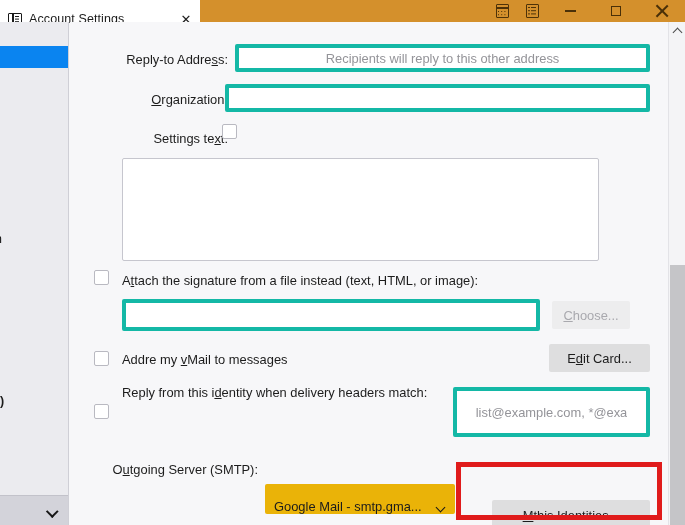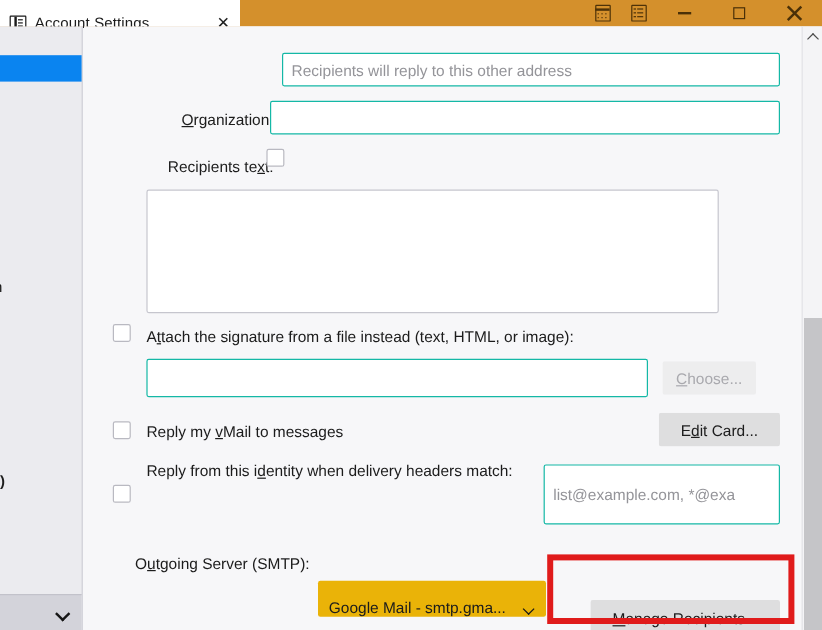--- a/index.html
+++ b/index.html
@@ -161,27 +161,28 @@
     position: absolute;
     font-size: 12.9px; color: #1c1c1c;
     text-align: right;
     white-space: nowrap;
   }
   u.ak { text-decoration: underline; text-underline-offset: 1px; }
 
   .textbox {
     position: absolute;
     background: #ffffff;
-    border: 1px solid #14b8a6;
+    border: 4px solid #14b8a6;
     border-radius: 2px;
     font-size: 12.9px;
     color: #111;
     display: flex; align-items: center;
     padding: 0 7px;
     overflow: hidden;
+    justify-content: center;
   }
   .textbox .ph {
     color: #949499;
     white-space: nowrap;
     overflow: hidden;
   }
   .textarea {
     position: absolute;
     background: #ffffff;
     border: 1px solid #c6c6ce;
@@ -314,66 +315,67 @@
         <span class="lbl" style="left:-16px;">TP)</span>
       </div>
     </div>
     <div class="acct-actions">
       <span class="chev-d"></span>
     </div>
   </div>
 
   <div class="content">
 
+    <div class="lbl-right" style="left:0px; top:30px; width:158px;"><span>Reply-to Addre</span><u class="ak">s</u><span>s:</span></div>
     <div class="textbox" style="left:165px; top:22px; width:415px; height:28px;">
       <span class="ph">Recipients will reply to this other address</span>
     </div>
 
     <div class="lbl-right" style="left:0px; top:70px; width:158px;"><u class="ak">O</u><span>rganization:</span></div>
     <div class="textbox" style="left:155px; top:62px; width:425px; height:28px;">
       <span class="ph"></span>
     </div>
 
-    <div class="lbl-right" style="left:0px; top:109px; width:158px;"><span>Recipients te</span><u class="ak">x</u><span>t:</span></div>
+    <div class="lbl-right" style="left:0px; top:109px; width:158px;"><span>Settings te</span><u class="ak">x</u><span>t:</span></div>
     <div class="cbox" style="left:152px; top:102px;"></div>
     <div class="textarea" style="left:52px; top:136px; width:477px; height:103px;"></div>
 
     <div class="cbox" style="left:24px; top:248px;"></div>
     <div class="cbtext" style="left:52px; top:251px;"><span>A</span><u class="ak">t</u><span>tach the signature from a file instead (text, HTML, or image):</span></div>
     <div class="textbox" style="left:52px; top:277px; width:418px; height:32px;">
       <span class="ph"></span>
     </div>
     <div class="btn disabled" style="left:482px; top:279px; width:78px; height:28px;">
         <u class="ak">C</u>
         <span>hoose...</span>
       </div>
 
     <div class="cbox" style="left:24px; top:329px;"></div>
-    <div class="cbtext" style="left:52px; top:330px;"><span>Reply my </span><u class="ak">v</u><span>Mail to messages</span></div>
+    <div class="cbtext" style="left:52px; top:330px;"><span>Addre my </span><u class="ak">v</u><span>Mail to messages</span></div>
     <div class="btn" style="left:479px; top:322px; width:101px; height:28px;">
         <span>E</span>
         <u class="ak">d</u>
         <span>it Card...</span>
       </div>
 
     <div class="cbox" style="left:24px; top:382px;"></div>
     <div class="cbtext wrap" style="left:52px; top:358px; width:330px;"><span>Reply from this i</span><u class="ak">d</u><span>entity when delivery headers match:</span></div>
     <div class="textbox" style="left:383px; top:365px; width:197px; height:50px;">
       <span class="ph">list@example.com, *@exa</span>
     </div>
 
     <div class="lbl-right" style="left:0px; top:440px; width:188px;"><span>O</span><u class="ak">u</u><span>tgoing Server (SMTP):</span></div>
     <div class="dropdown" style="left:195px; top:430px; width:190px; height:30px;">
       <span class="dd-val">Google Mail - smtp.gma...</span>
       <span class="dd-arrow"></span>
     </div>
 
     <div class="btn" style="left:422px; top:478px; width:158px; height:30px;">
         <u class="ak">M</u>
-        <span>anage Recipients...</span>
+        <span>this Identities...</span>
       </div>
   </div>
 
   <div class="scrollbar">
     <div class="sb-up"></div>
     <div class="sb-thumb"></div>
   </div>
 
   <div class="annot" style="left:456px; top:462px; width:206px; height:58px;"></div>
 

